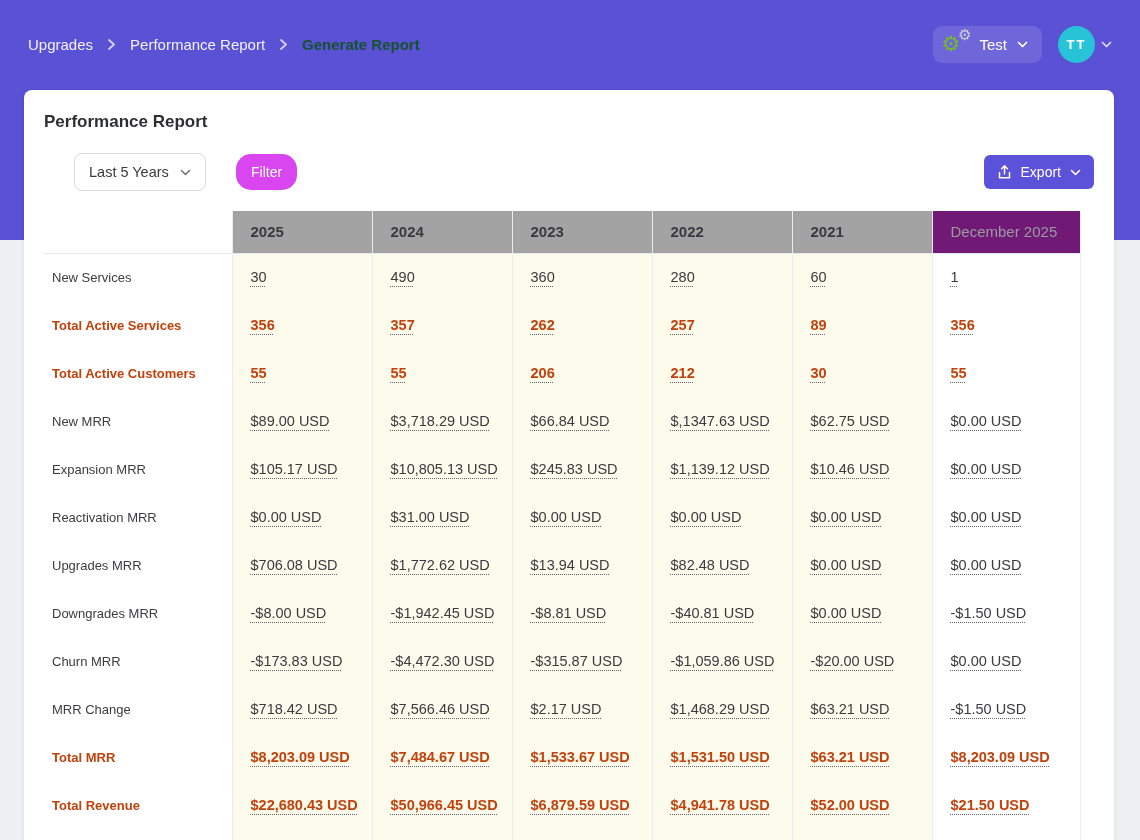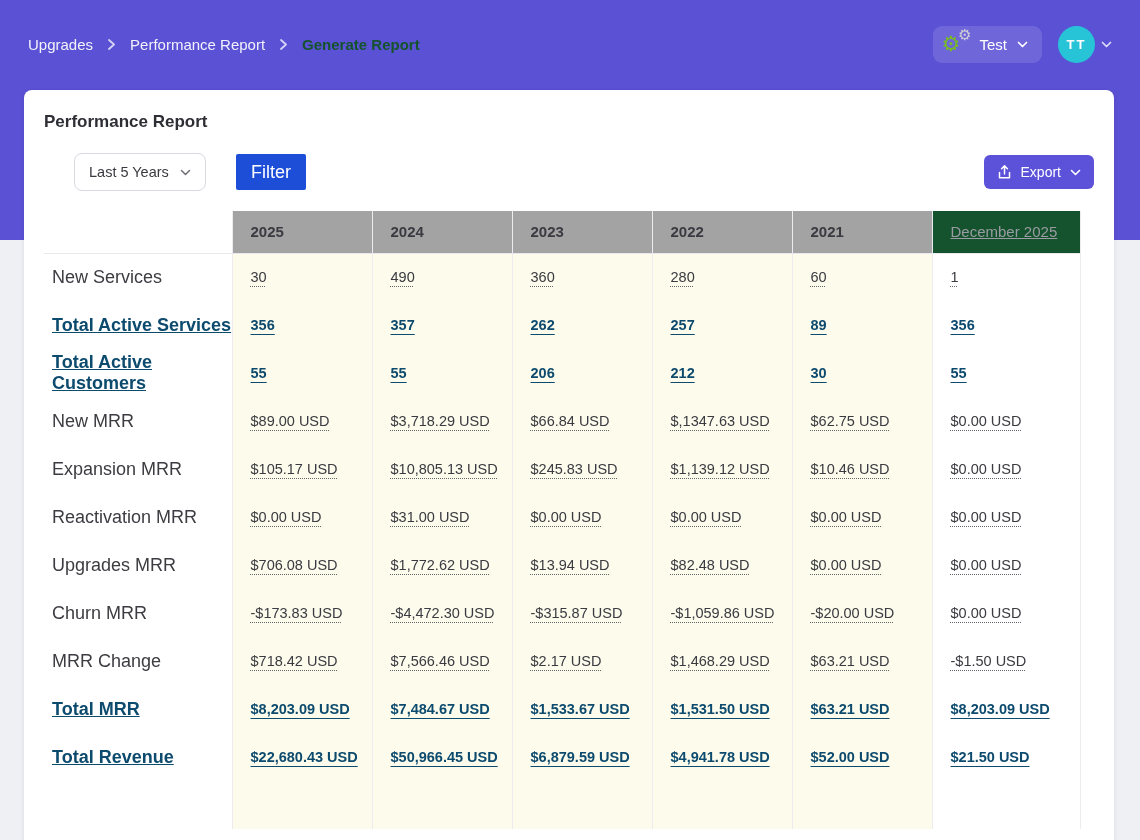--- a/index.html
+++ b/index.html
@@ -60,22 +60,22 @@
   .controls { display:flex; align-items:center; margin-top:21px; height:38px; }
   .select {
     display:flex; align-items:center; justify-content:space-between;
     border:1px solid #d9d9e0; border-radius:8px; background:#fff;
     height:38px; padding:0 14px; font-size:14.5px; color:#3a3a41; cursor:pointer;
   }
   .select-category { width:230px; }
   .select-range { width:132px; margin-left:30px; }
   .btn-filter {
     margin-left:30px; height:36px; padding:0 15px;
-    background:#1d4ed8; color:#fff; border:none; border-radius:2px;
-    font-size:18px; font-family:inherit; cursor:pointer;
+    background:#d946ef; color:#fff; border:none; border-radius:15px;
+    font-size:14px; font-family:inherit; cursor:pointer;
   }
   .btn-export {
     margin-left:auto; height:34px; padding:0 13px;
     background:#5c52d9; color:#fff; border:none; border-radius:6px;
     font-size:14px; font-family:inherit; cursor:pointer;
     display:flex; align-items:center; gap:9px;
   }
   .chev { display:flex; align-items:center; }
   
   .table-wrap { margin-top:20px; }
@@ -83,31 +83,31 @@
   col.c-label { width:188px; }
   col.c-year  { width:140px; }
   col.c-dec   { width:148px; }
   th, td { border-right:1px solid #ececf0; text-align:left; vertical-align:middle; }
   thead th {
     height:42px; border-bottom:1px solid #e9eaee;
     font-size:15px; font-weight:700; color:#3a3a41;
     background:#a3a3a3; padding-left:18px;
   }
   thead th.h-label { background:#ffffff; }
-  thead th.h-dec { background:#14532d; color:#9b9ba3; font-weight:400;text-decoration:underline; }
+  thead th.h-dec { background:#701a75; color:#9b9ba3; font-weight:400; }
   tbody td { height:48px; }
-  td.lbl { background:#ffffff; padding-left:8px; font-size:18px; color:#3c3c42; }
+  td.lbl { background:#ffffff; padding-left:8px; font-size:13px; color:#3c3c42; }
   td.val { background:#fdfbec; padding-left:18px; font-size:14.5px; }
   td.val.dec { background:#ffffff; }
   td.val span {
     text-decoration:underline dotted #63636a;
     text-decoration-thickness:1px; text-underline-offset:4px;
     cursor:pointer; color:#3a3a41;
   }
-  tr.bold-row td.lbl, tr.bold-row td.val span { font-weight:700; color:#0c4a6e;text-decoration:underline; }
+  tr.bold-row td.lbl, tr.bold-row td.val span { font-weight:700; color:#c2410c; }
 </style>
 </head>
 <body>
 
 <div class="top-band"></div>
 
 <div class="topbar">
   <div class="breadcrumb">
     <span class="crumb">Upgrades</span>
     <span class="crumb-sep">
@@ -257,20 +257,29 @@
           <tr>
     <td class="lbl">Upgrades MRR</td>
     <td class="val"><span>$706.08 USD</span></td>
     <td class="val"><span>$1,772.62 USD</span></td>
     <td class="val"><span>$13.94 USD</span></td>
     <td class="val"><span>$82.48 USD</span></td>
     <td class="val"><span>$0.00 USD</span></td>
     <td class="val dec"><span>$0.00 USD</span></td>
   </tr>
           <tr>
+    <td class="lbl">Downgrades MRR</td>
+    <td class="val"><span>-$8.00 USD</span></td>
+    <td class="val"><span>-$1,942.45 USD</span></td>
+    <td class="val"><span>-$8.81 USD</span></td>
+    <td class="val"><span>-$40.81 USD</span></td>
+    <td class="val"><span>$0.00 USD</span></td>
+    <td class="val dec"><span>-$1.50 USD</span></td>
+  </tr>
+          <tr>
     <td class="lbl">Churn MRR</td>
     <td class="val"><span>-$173.83 USD</span></td>
     <td class="val"><span>-$4,472.30 USD</span></td>
     <td class="val"><span>-$315.87 USD</span></td>
     <td class="val"><span>-$1,059.86 USD</span></td>
     <td class="val"><span>-$20.00 USD</span></td>
     <td class="val dec"><span>$0.00 USD</span></td>
   </tr>
           <tr>
     <td class="lbl">MRR Change</td>

